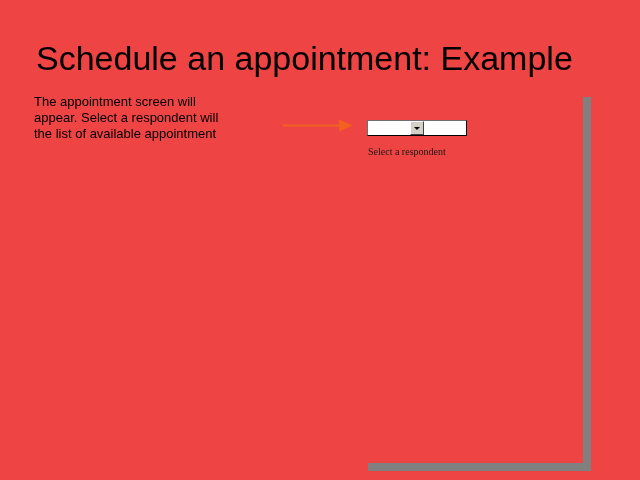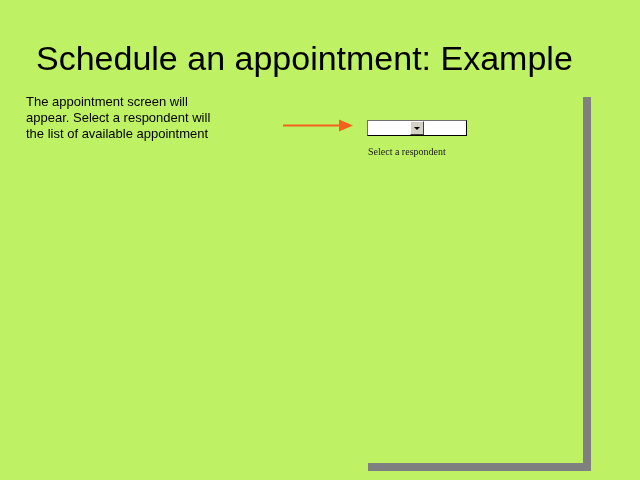--- a/index.html
+++ b/index.html
@@ -8,21 +8,21 @@
     padding: 0;
     background: #ffffff;
   }
   body {
     font-family: "Liberation Sans", sans-serif;
   }
   #slide {
     position: relative;
     width: 640px;
     height: 480px;
-    background: #bef264;
+    background: #ef4444;
     overflow: hidden;
   }
 
   
   #slide-title {
     position: absolute;
     left: 36px;
     top: 38px;
     width: 580px;
     font-family: "Liberation Sans", sans-serif;
@@ -30,21 +30,21 @@
     font-weight: 400;
     line-height: 40px;
     color: #000000;
     letter-spacing: 0px;
     white-space: nowrap;
   }
 
   
   #body-text {
     position: absolute;
-    left: 26px;
+    left: 34px;
     top: 94px;
     width: 235px;
     font-family: "Liberation Sans", sans-serif;
     font-size: 13px;
     line-height: 16px;
     color: #000000;
   }
   #body-text .tline {
     display: block;
     white-space: nowrap;

